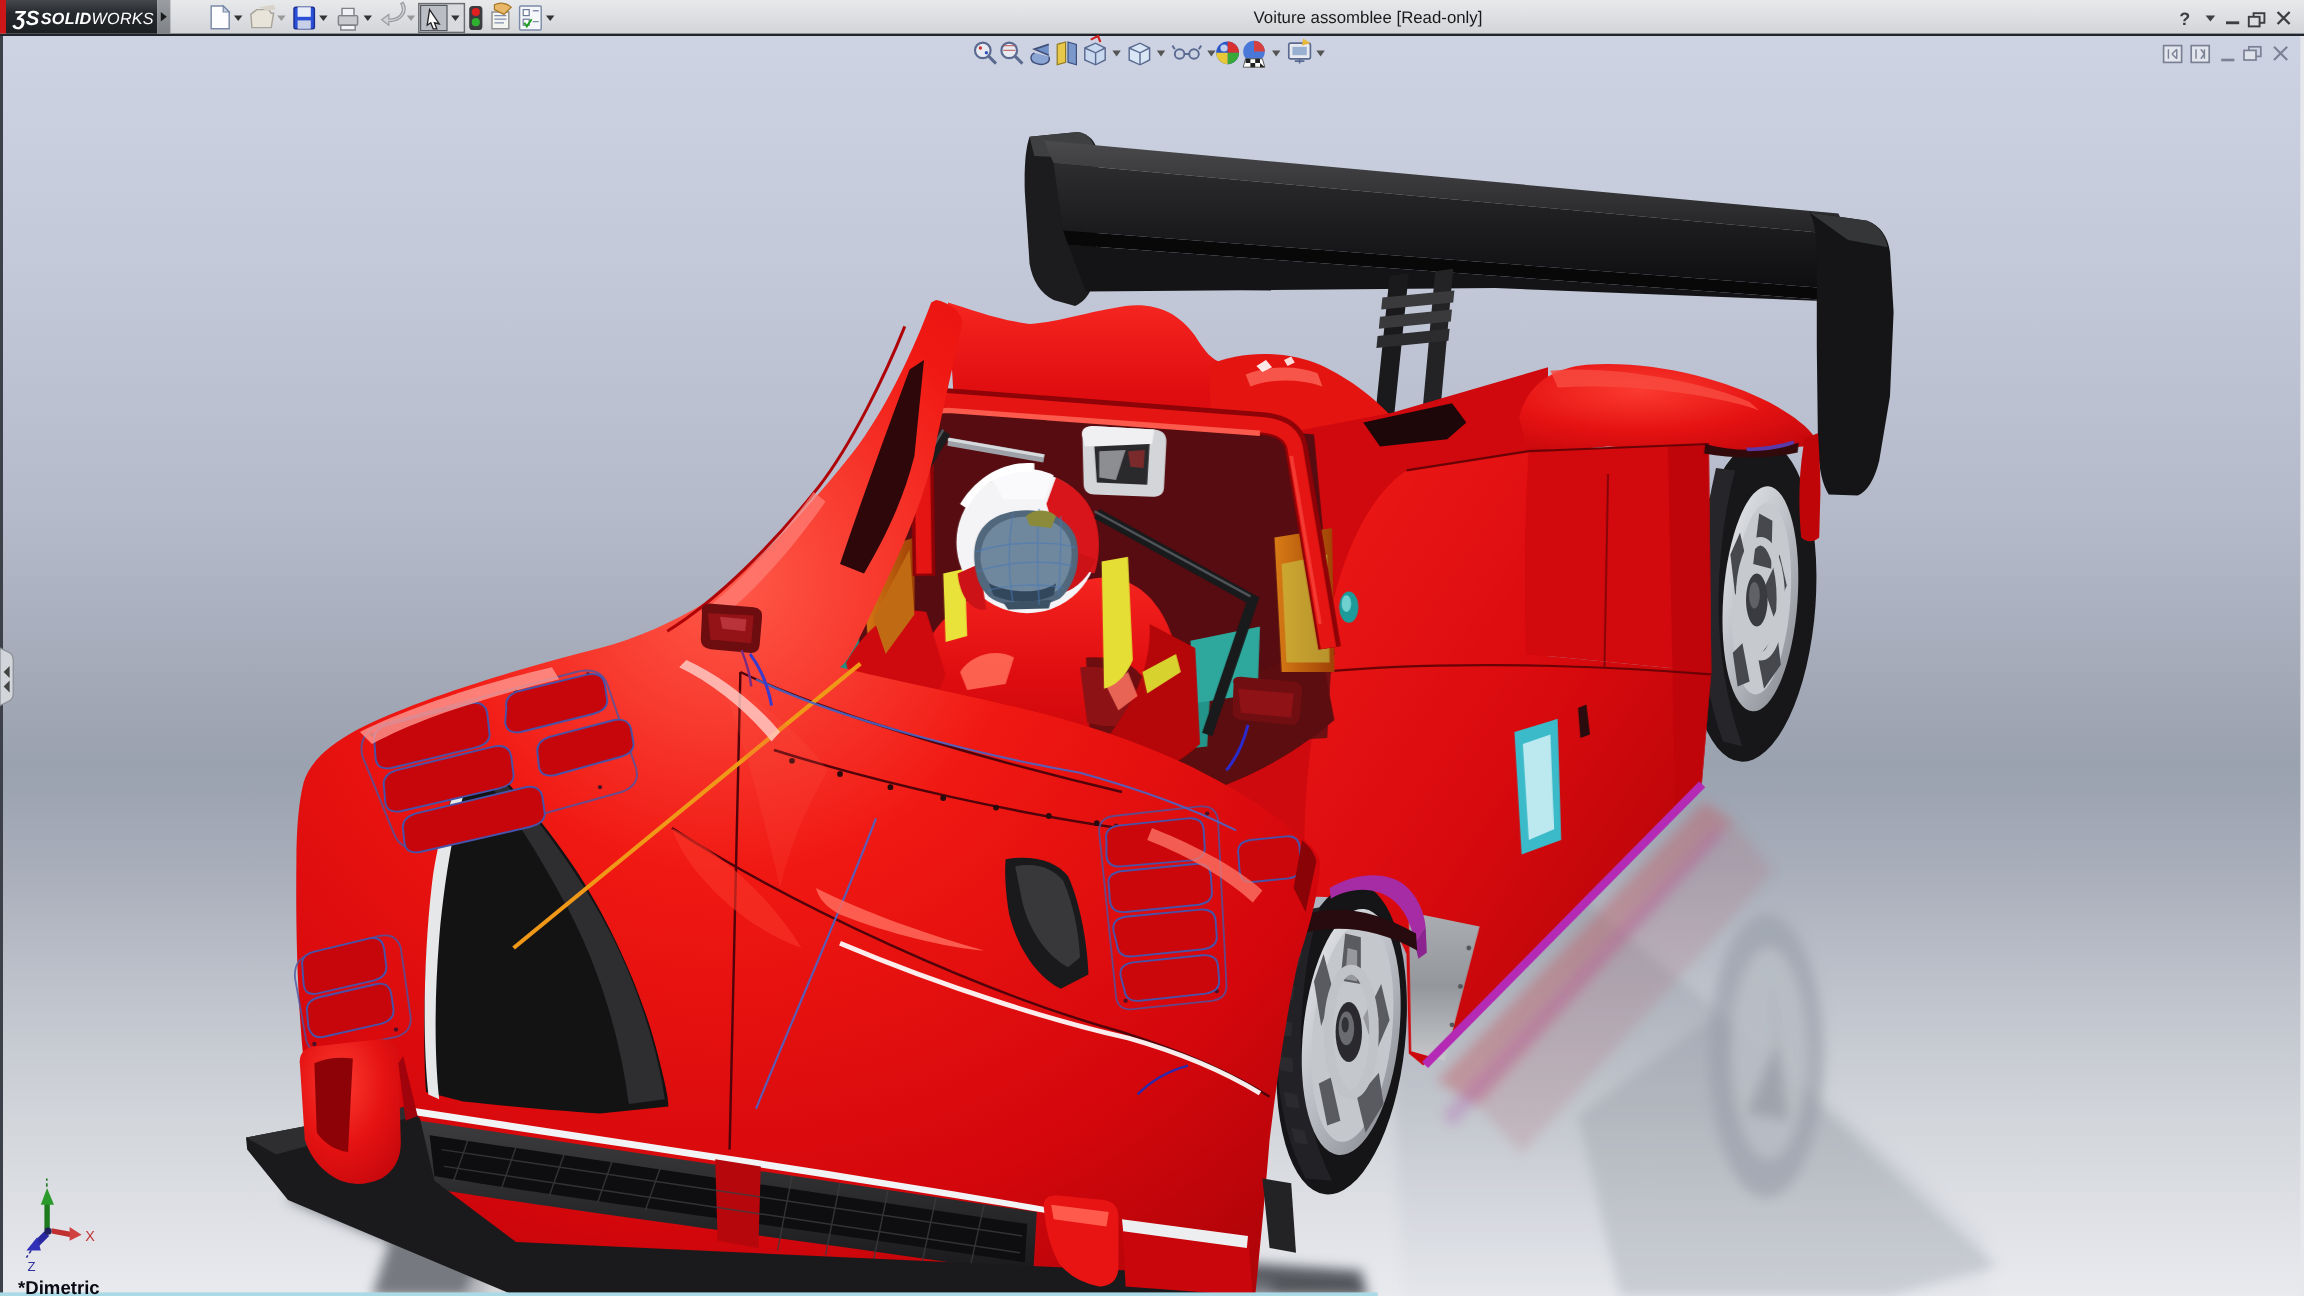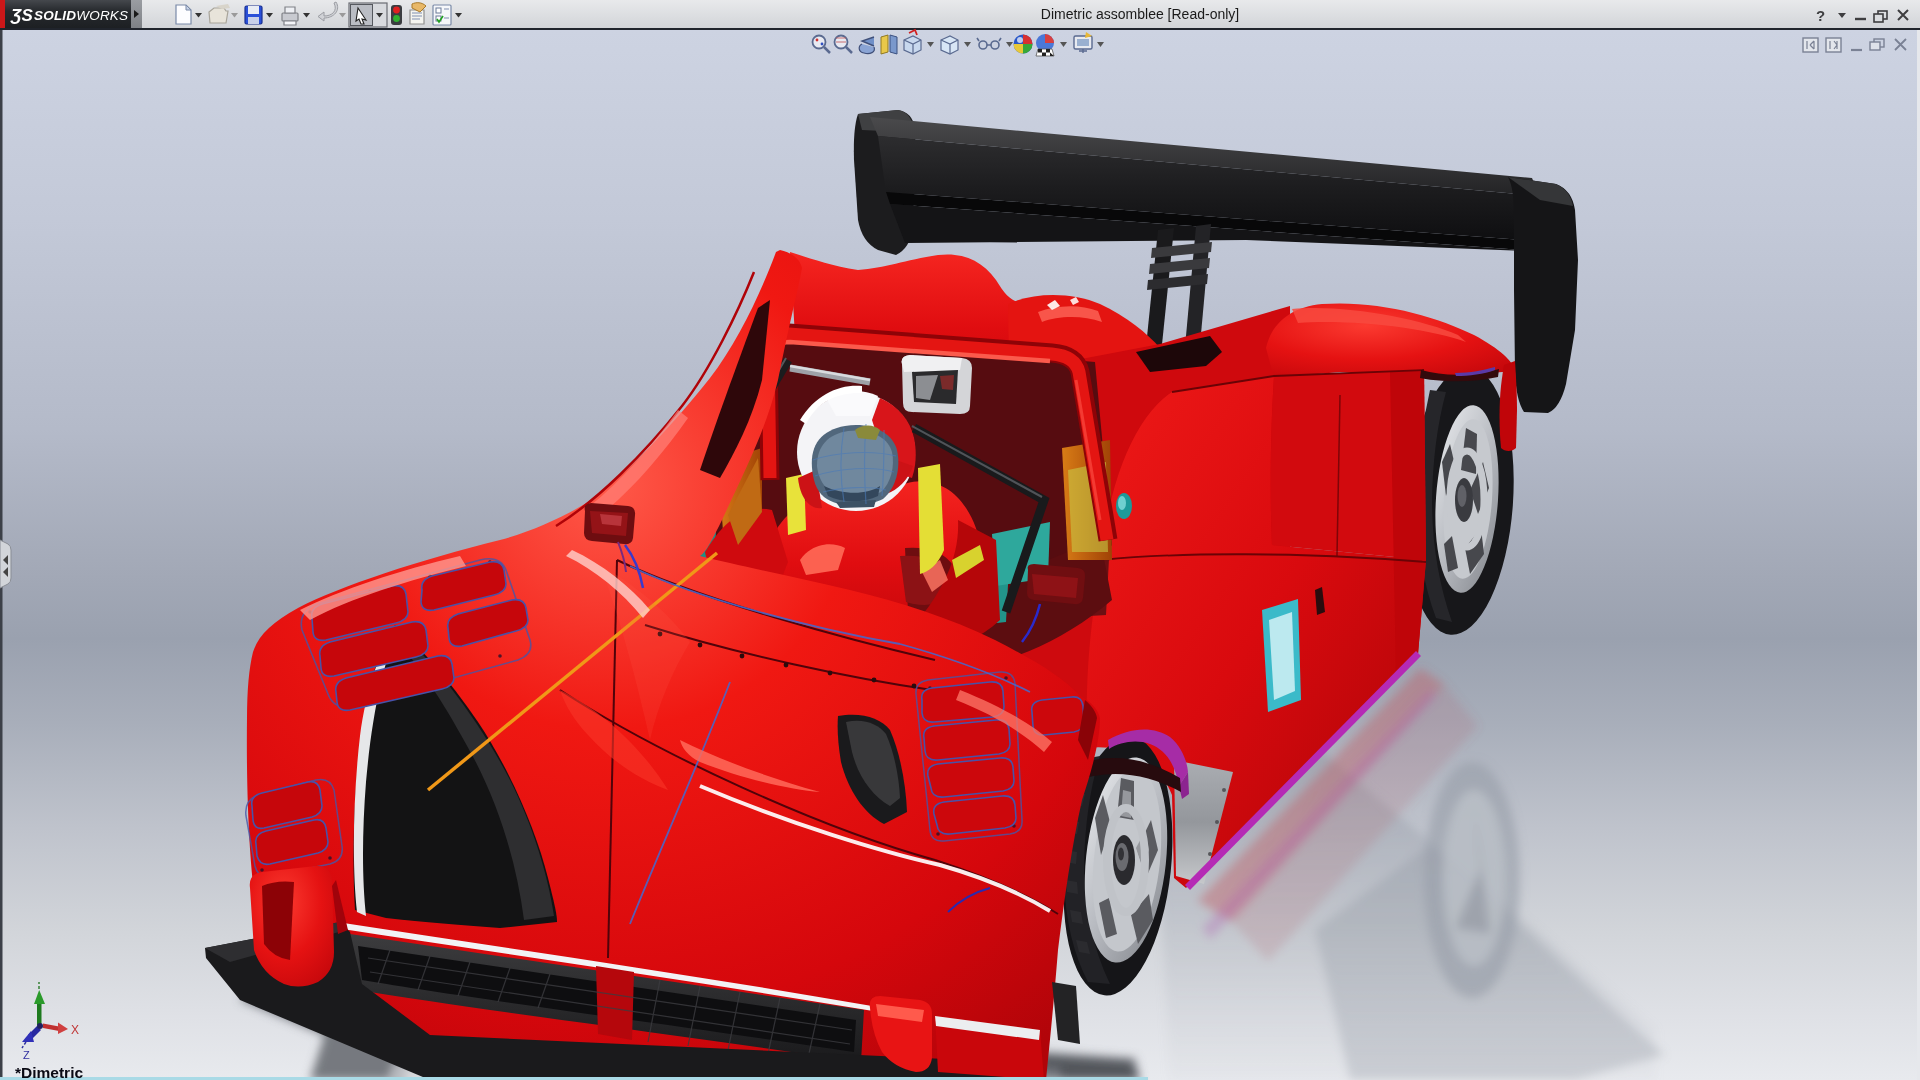--- a/index.html
+++ b/index.html
@@ -12,21 +12,21 @@
   #viewport{position:absolute;left:0;top:30px;width:1920px;height:1050px;background:linear-gradient(180deg,#cdd3e2 0%,#c3c9d8 18%,#b4bac9 38%,#a2a8b6 52%,#9aa1af 58%,#a8aeba 66%,#bfc3cc 76%,#d2d5da 86%,#dfe1e6 94%,#e8eaee 100%);}
   svg{position:absolute;left:0;top:0;}
 </style>
 </head>
 <body>
 <div id="viewport"></div>
 <div id="titlebar"></div>
 <div id="redstripe"></div>
 <div id="logo"></div>
 <div id="menuchev"></div>
-<div id="title">Dimetric assomblee [Read-only]</div>
+<div id="title">Voiture assomblee [Read-only]</div>
 <svg id="scene" width="1920" height="1080" viewBox="0 0 1920 1080">
 <defs>
 <filter id="softblur" x="-5%" y="-5%" width="110%" height="110%">
         <feGaussianBlur stdDeviation="5"></feGaussianBlur>
       </filter>
 <linearGradient id="redV" x1="0" y1="0" x2="0" y2="1">
   <stop offset="0" stop-color="#f52520"></stop>
         <stop offset="0.45" stop-color="#e00d10"></stop>
         <stop offset="1" stop-color="#b80408"></stop>
 </linearGradient>

